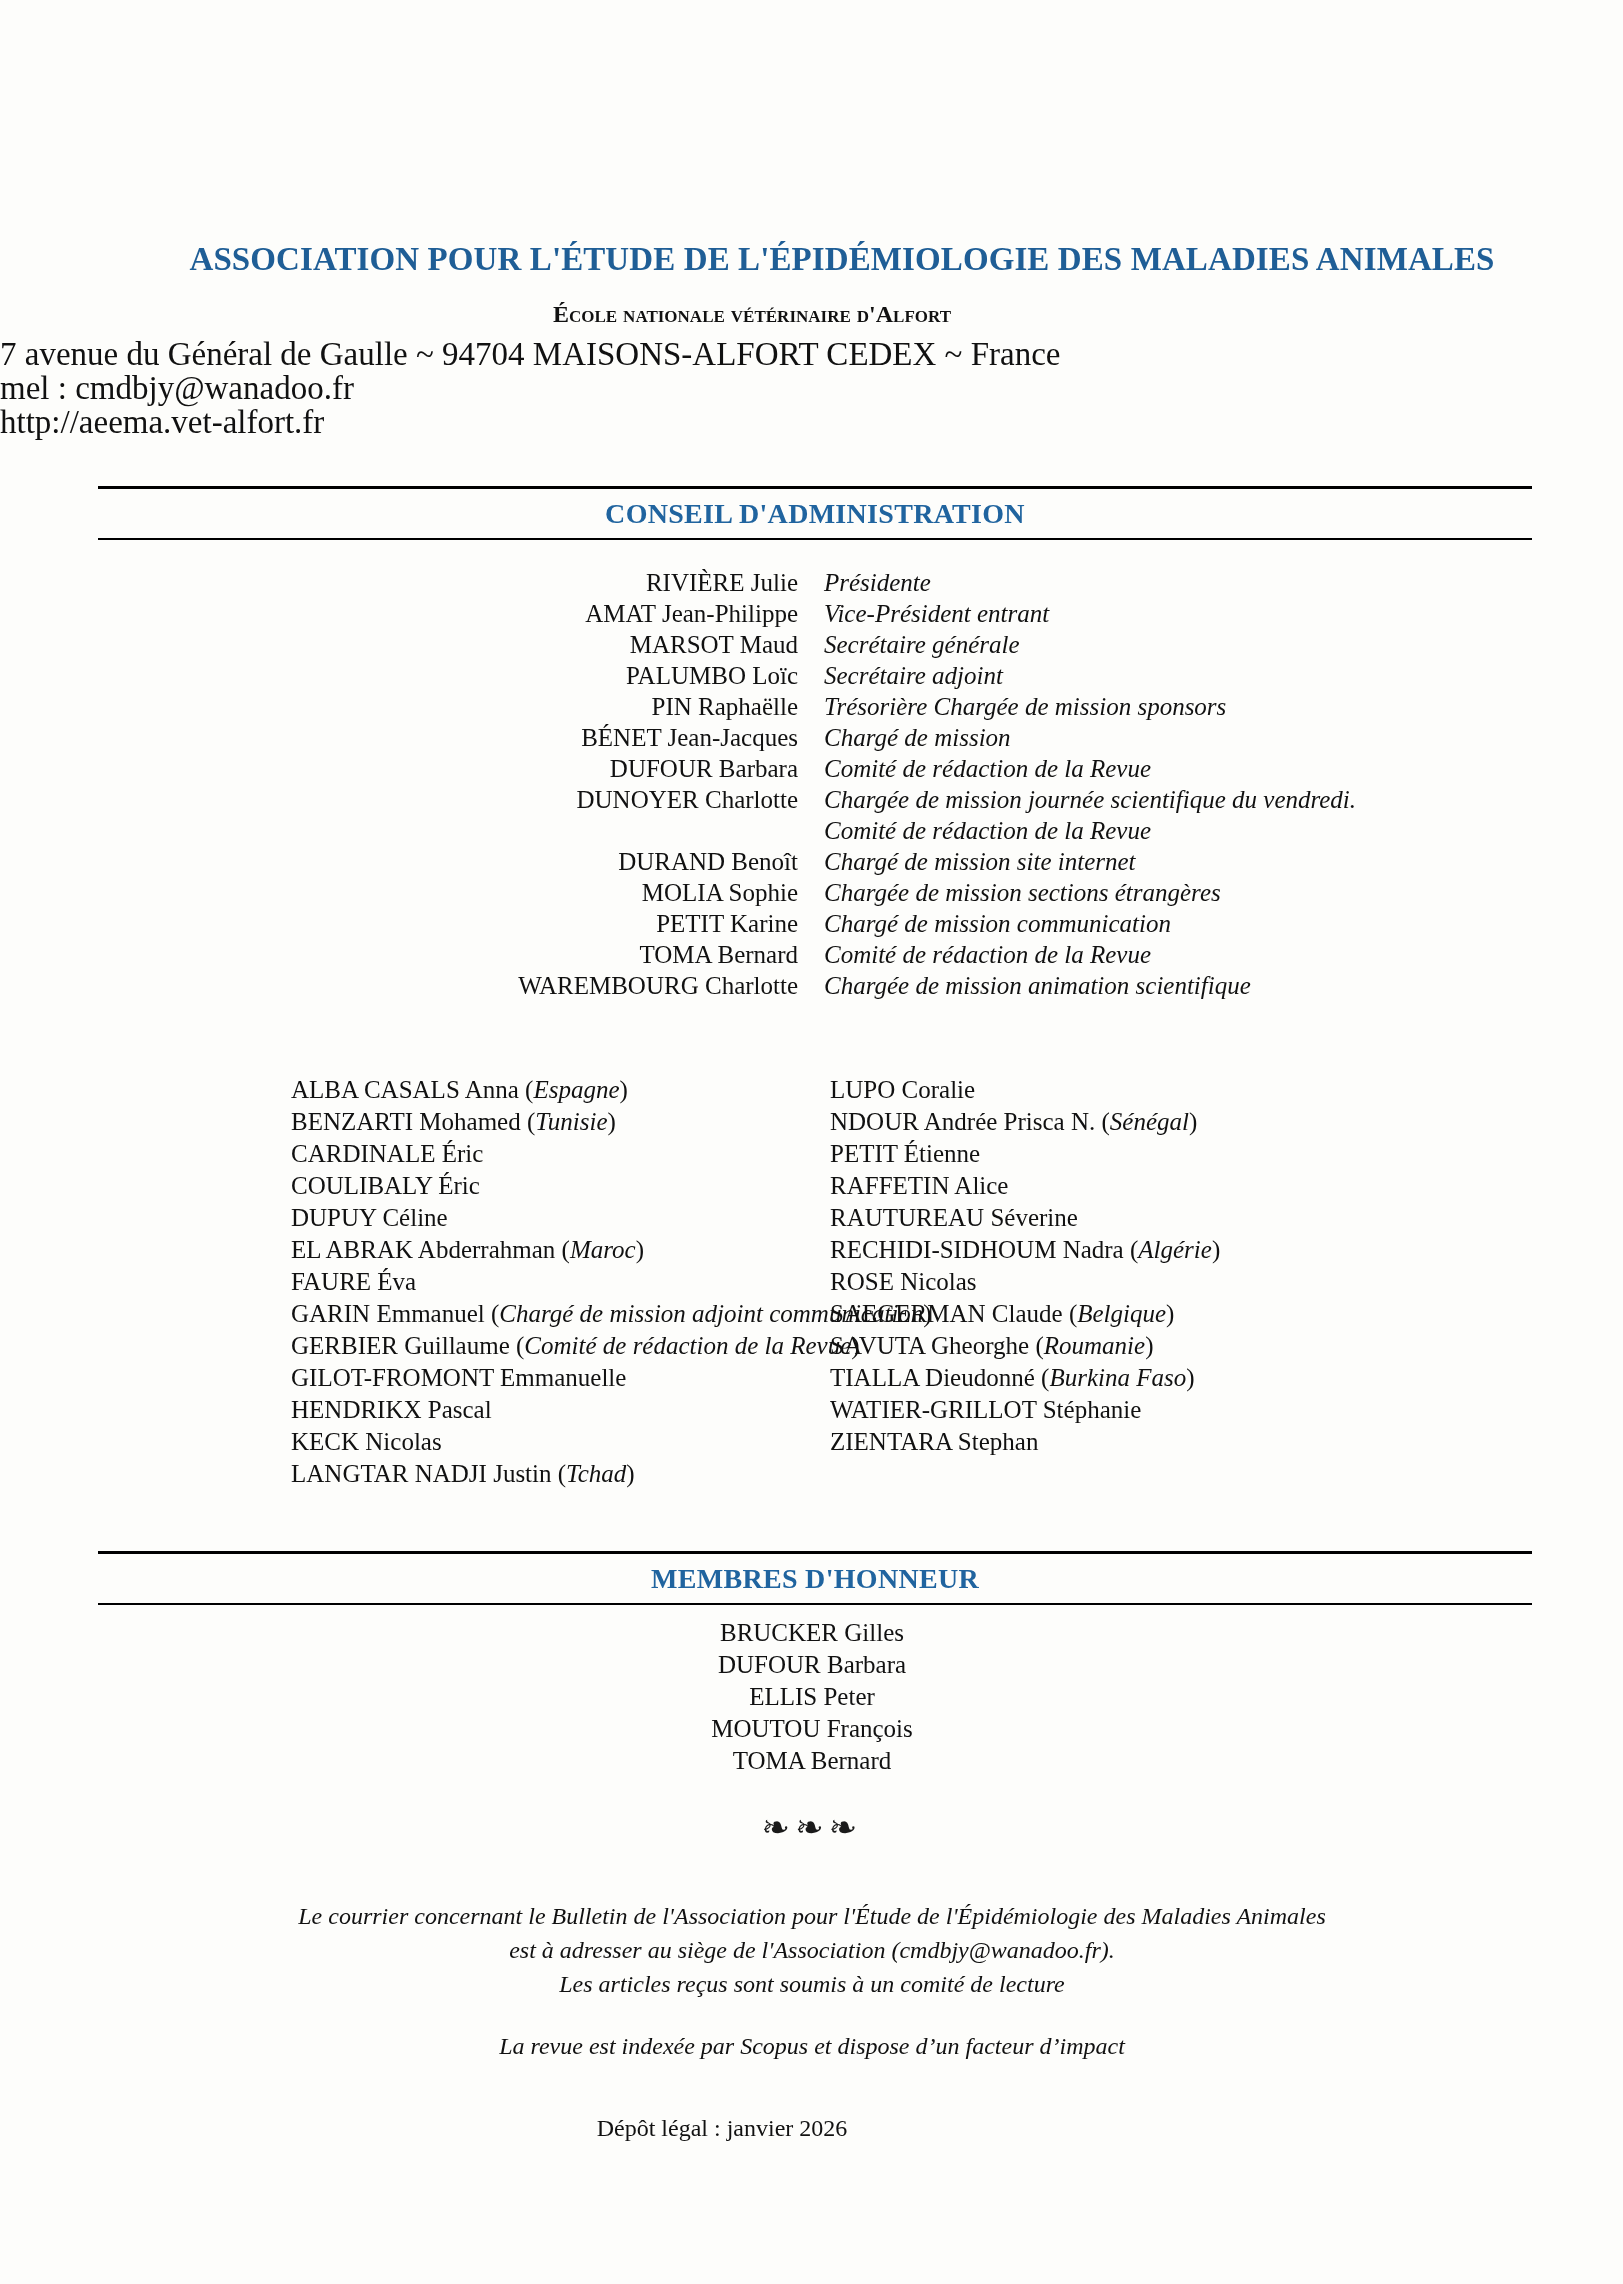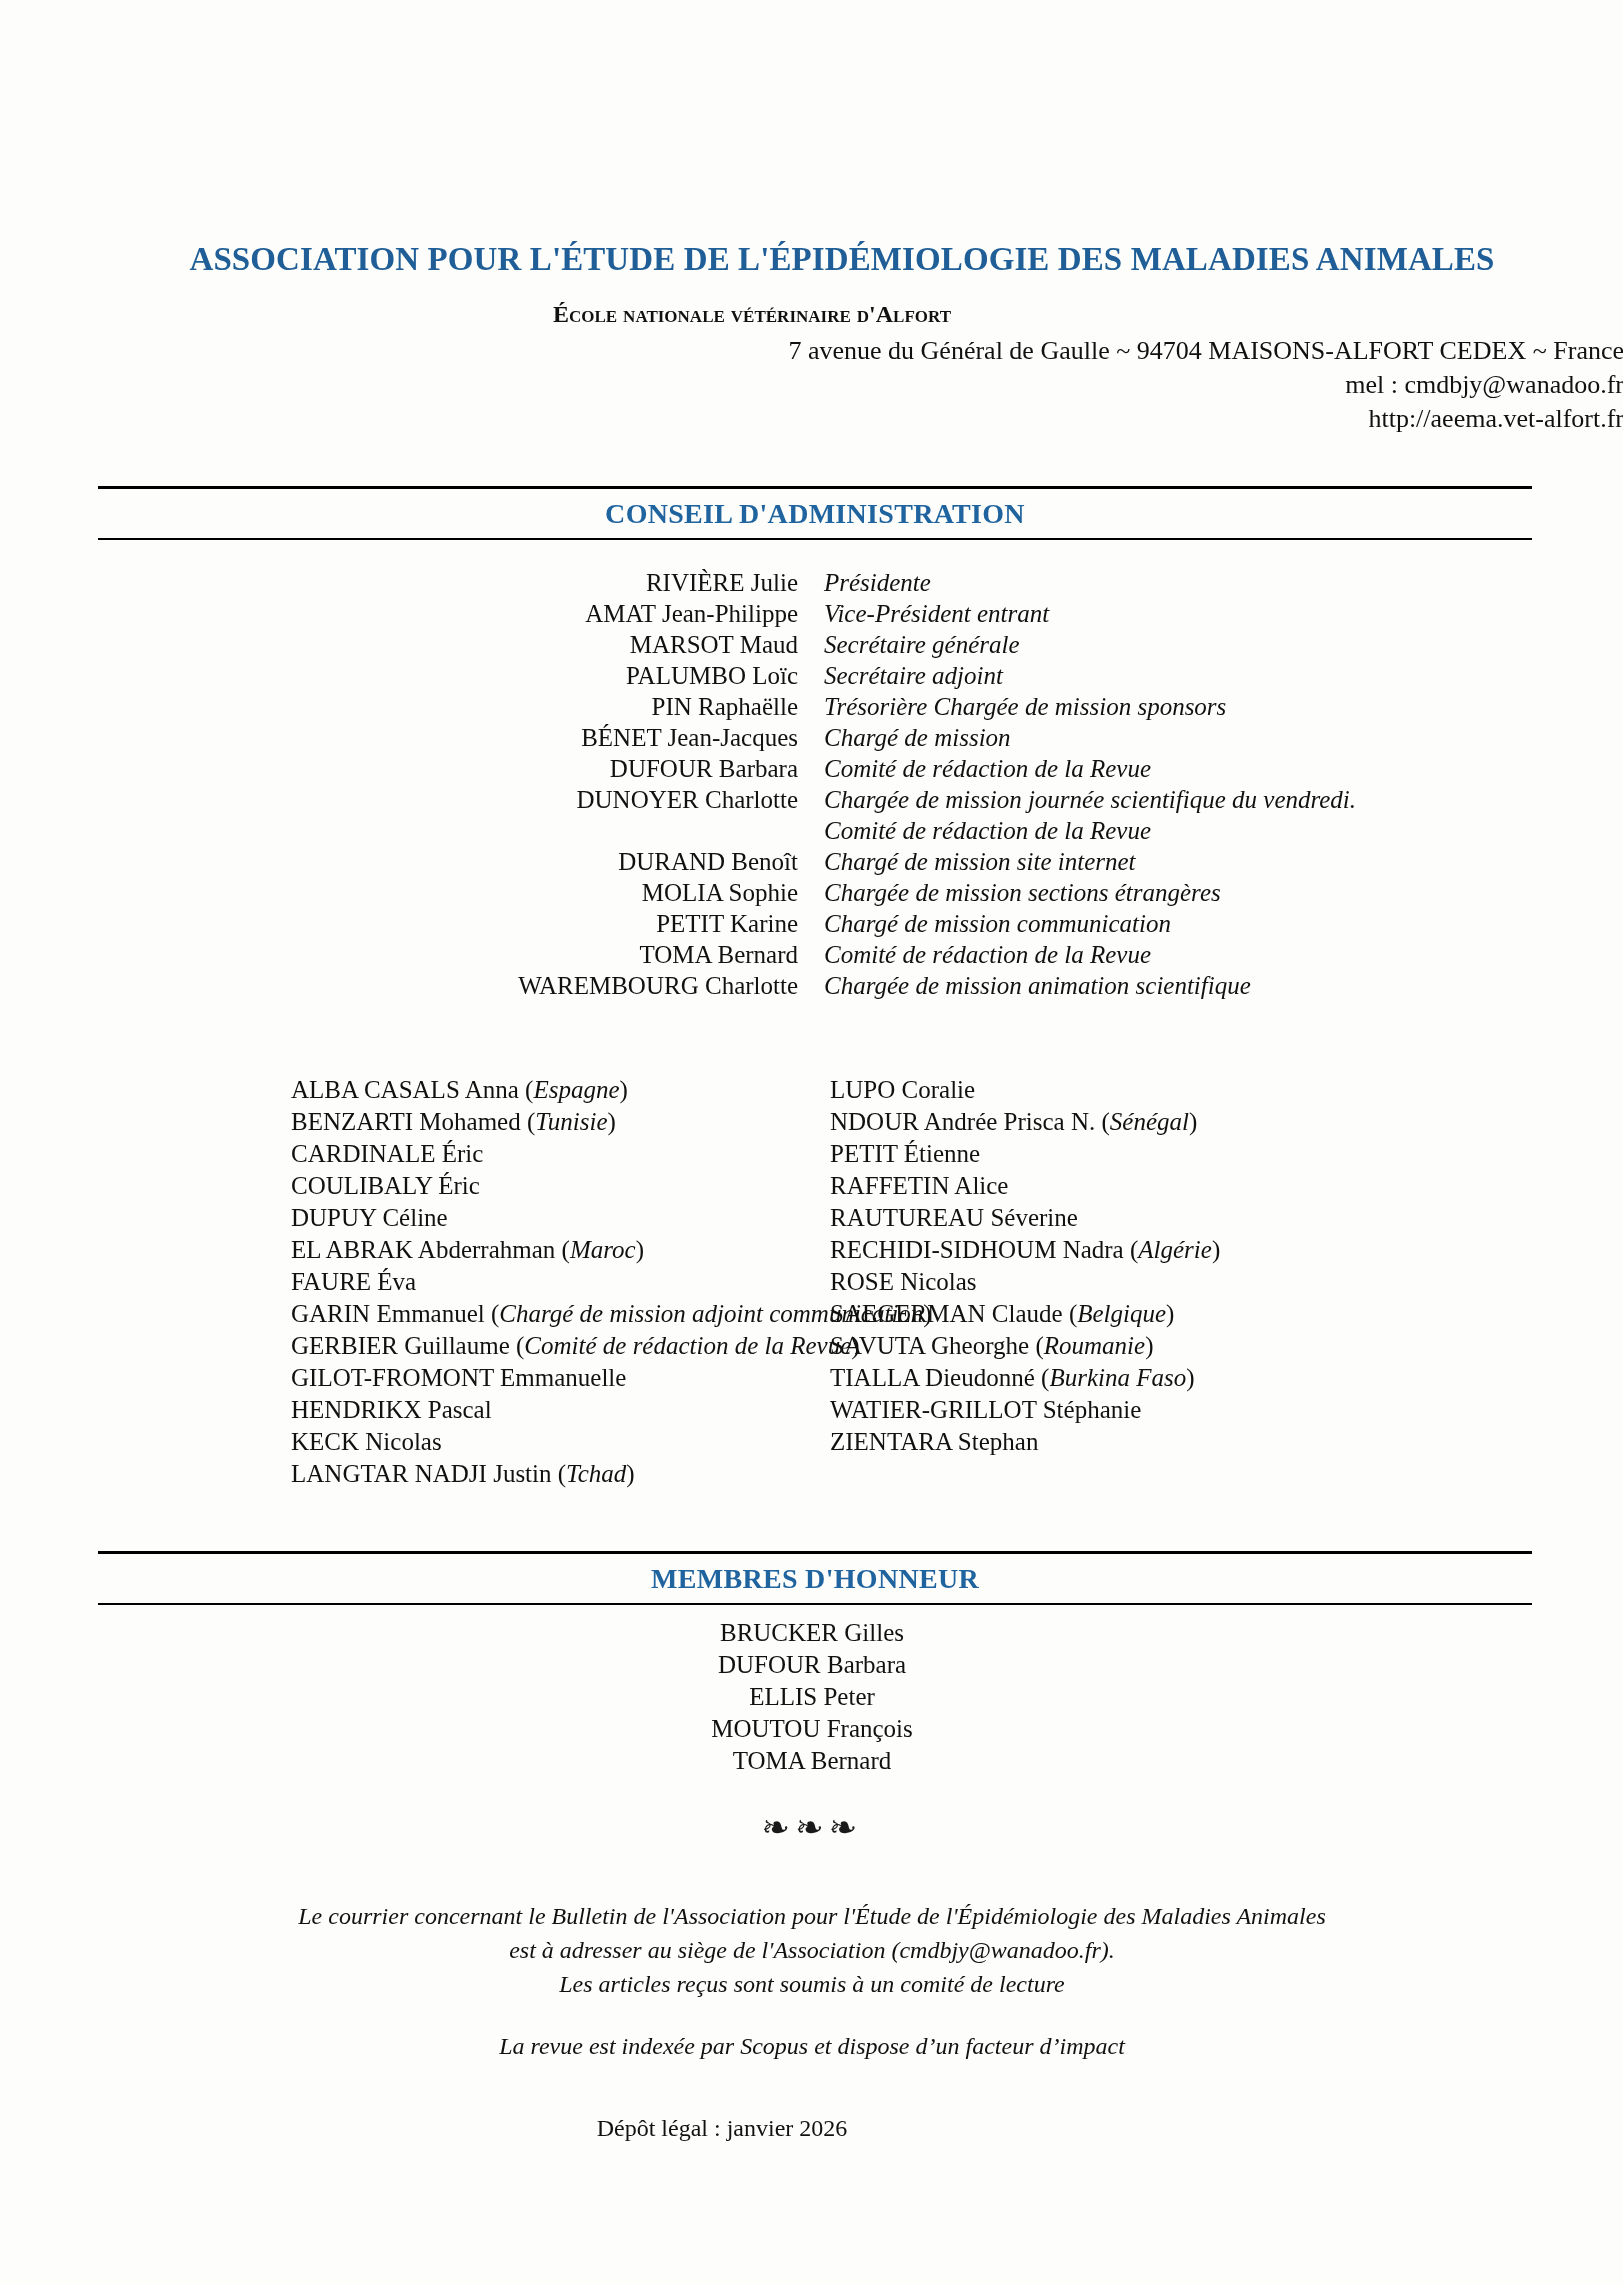--- a/index.html
+++ b/index.html
@@ -44,22 +44,22 @@
     text-align: center;
     font-size: 24px;
     font-weight: bold;
     font-variant: small-caps;
     color: #111111;
   }
   .addr-line {
     position: absolute;
     left: 0;
     width: 1624px;
-    text-align: right;
-    font-size: 26px;
+    text-align: left;
+    font-size: 33px;
     color: #111111;
   }
   .addr-1 { top: 336px; }
   .addr-2 { top: 370px; }
   .addr-3 { top: 404px; }
 
   
   .section-bar {
     position: absolute;
     left: 98px;

